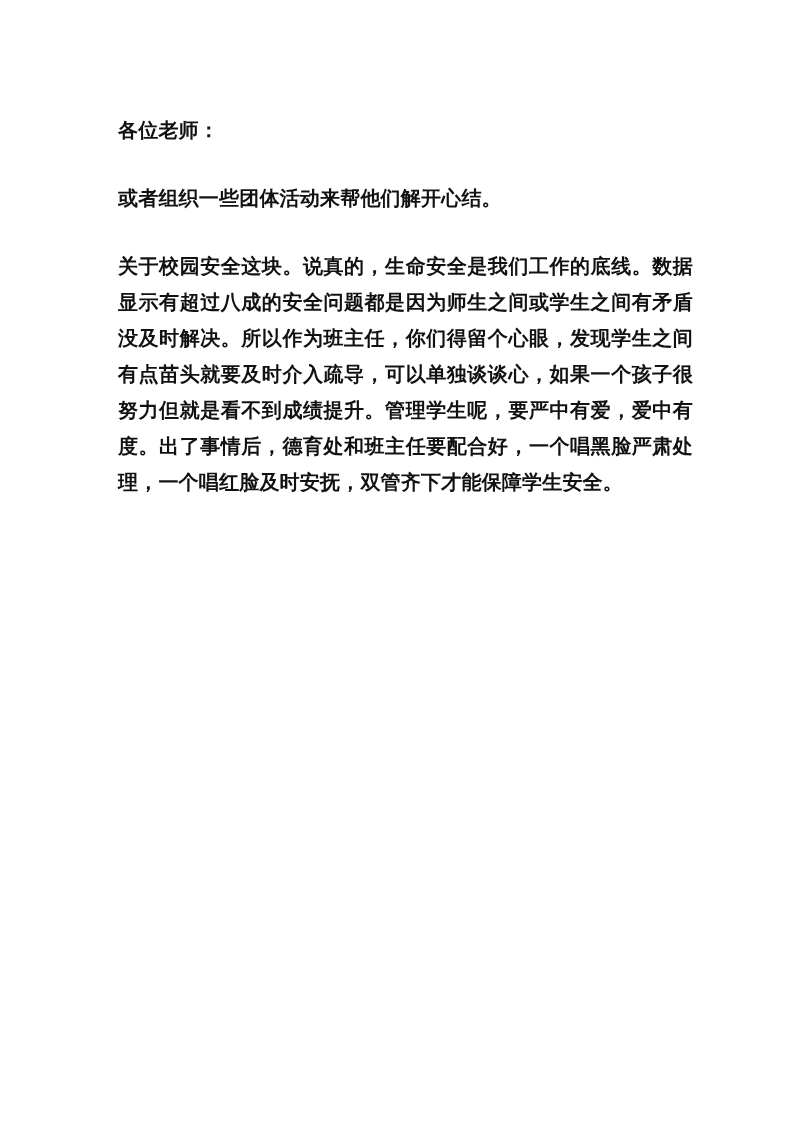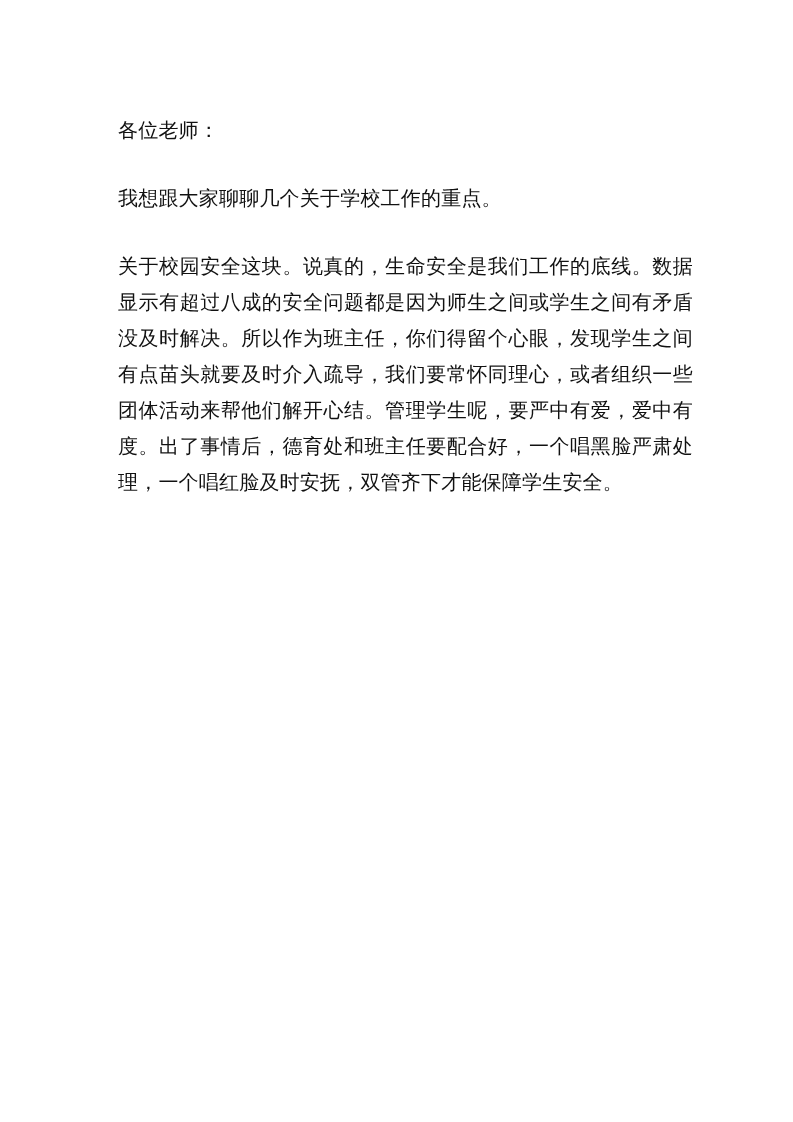--- a/index.html
+++ b/index.html
@@ -13,33 +13,34 @@
       position: relative;
       overflow: hidden;
       font-family: "DejaVu Sans", "Liberation Sans", sans-serif;
       color: #111111;
     }
     .page {
       position: absolute;
       left: 118px;
       top: 112px;
       width: 575px;
+      font-weight: bold;
     }
     .para {
       margin: 0;
       font-size: 20px;
       line-height: 36px;
       letter-spacing: 0.2px;
       text-align: justify;
       word-break: break-all;
     }
     .greeting { margin-bottom: 32px; }
     .intro { margin-bottom: 32px; }
     .section { margin-bottom: 36px; }
   </style>
 </head>
 <body>
 
 <div class="page">
   <p class="para greeting">各位老师：</p>
-  <p class="para intro">我想跟大家聊聊几个关于学校工作的重点。</p>
-  <p class="para section">关于校园安全这块。说真的，生命安全是我们工作的底线。数据显示有超过八成的安全问题都是因为师生之间或学生之间有矛盾没及时解决。所以作为班主任，你们得留个心眼，发现学生之间有点苗头就要及时介入疏导，我们要常怀同理心，或者组织一些团体活动来帮他们解开心结。管理学生呢，要严中有爱，爱中有度。出了事情后，德育处和班主任要配合好，一个唱黑脸严肃处理，一个唱红脸及时安抚，双管齐下才能保障学生安全。</p>
+  <p class="para intro">或者组织一些团体活动来帮他们解开心结。</p>
+  <p class="para section">关于校园安全这块。说真的，生命安全是我们工作的底线。数据显示有超过八成的安全问题都是因为师生之间或学生之间有矛盾没及时解决。所以作为班主任，你们得留个心眼，发现学生之间有点苗头就要及时介入疏导，可以单独谈谈心，如果一个孩子很努力但就是看不到成绩提升。管理学生呢，要严中有爱，爱中有度。出了事情后，德育处和班主任要配合好，一个唱黑脸严肃处理，一个唱红脸及时安抚，双管齐下才能保障学生安全。</p>
 </div>
 
 </body></html>

